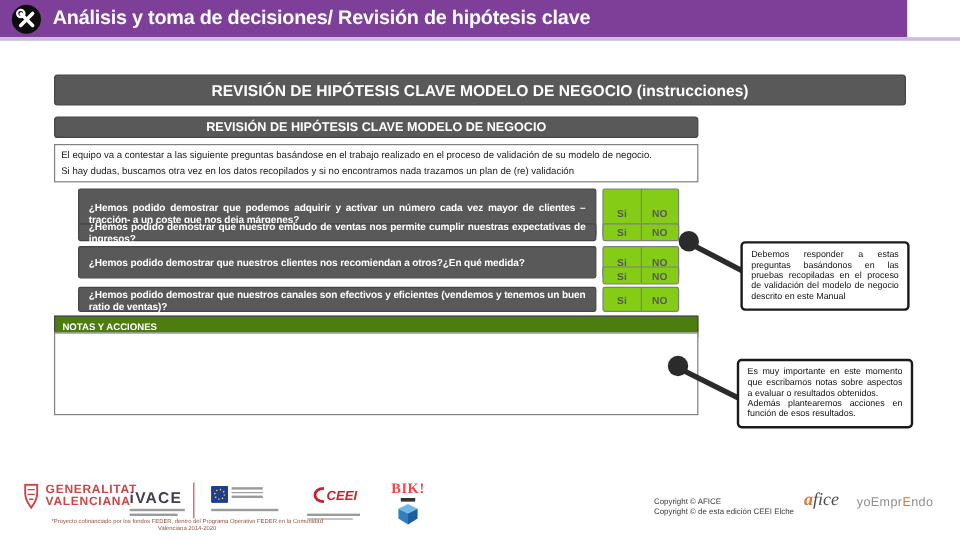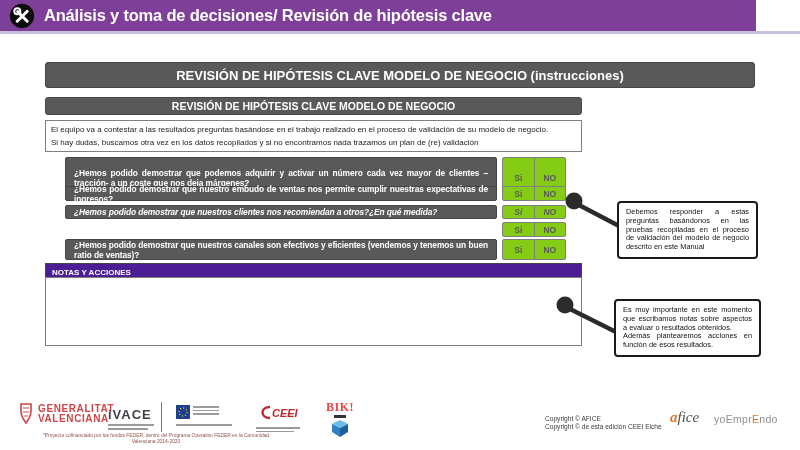--- a/index.html
+++ b/index.html
@@ -19,26 +19,26 @@
 
   
   .intro-box { position:absolute; left:45px; top:120px; width:537px; height:32px; border:1px solid #808080; background:#fff; padding:2px 5px; font-size:8px; line-height:13px; color:#1a1a1a; }
 
   
   .q-bar { position:absolute; left:65px; width:432px; background:#595959; border:1px solid #454545; border-radius:2px; color:#fff; font-size:8.4px; font-weight:bold; line-height:10px; padding:1px 8px; display:flex; align-items:center; text-align:justify; letter-spacing:-0.1px; }
   .ans-box { position:absolute; left:502px; width:64px; border:1px solid #7f7f7f; border-radius:2px; background:#84cc16; display:flex; }
   .ans-cell { flex:1; display:flex; align-items:center; justify-content:center; font-size:8.5px; font-weight:bold; color:#595959; cursor:pointer; }
   .ans-no { border-left:1px solid #7f7f7f; }
   .r1 { top:157px; height:41px; } .r2 { top:186px; height:15px; }
-  .r3 { top:205px; height:14px;font-style:italic; } .r4 { top:222px; height:15px; }
+  .r3 { top:205px; height:27px; } .r4 { top:222px; height:15px; }
   .r5 { top:239px; height:21px; }
   .u  { text-decoration:underline; }
 
   
-  .notes-bar { position:absolute; left:45px; top:263px; width:537px; height:18px; background:#4c1d95; border:1px solid #454545; color:#fff; font-size:8px; font-weight:bold; display:flex; align-items:center; padding-left:6px; }
+  .notes-bar { position:absolute; left:45px; top:263px; width:537px; height:18px; background:#4d7c0f; border:1px solid #454545; color:#fff; font-size:8px; font-weight:bold; display:flex; align-items:center; padding-left:6px; }
   .notes-box { position:absolute; left:45px; top:277px; width:537px; height:69px; background:#fff; border:1px solid #808080; }
 
   
   .leader-svg { position:absolute; left:0; top:0; width:800px; height:450px; pointer-events:none; }
   .callout { position:absolute; background:#fff; border:2px solid #1a1a1a; border-radius:4px; padding:5px 7px; font-size:7.4px; line-height:8.8px; color:#111; text-align:justify; }
   .callout-1 { left:617px; top:201px; width:141px; }
   .callout-2 { left:614px; top:299px; width:147px; }
   .callout p + p { margin-top:0; }
 
   
@@ -81,21 +81,21 @@
       <circle cx="9.6" cy="9.6" r="3.5" fill="none" stroke="#ffffff" stroke-width="2.2"></circle>
     </svg>
     <div class="header-title">Análisis y toma de decisiones/ Revisión de hipótesis clave</div>
   </div>
   <div class="header-strip"></div>
 
   <div class="bar bar-main">REVISIÓN DE HIPÓTESIS CLAVE MODELO DE NEGOCIO (instrucciones)</div>
   <div class="bar bar-sub">REVISIÓN DE HIPÓTESIS CLAVE MODELO DE NEGOCIO</div>
 
   <div class="intro-box">
-    <div>El equipo va a contestar a las resultados preguntas basándose en el trabajo realizado en el proceso de validación de su modelo de negocio.</div>
+    <div>El equipo va a contestar a las siguiente preguntas basándose en el trabajo realizado en el proceso de validación de su modelo de negocio.</div>
     <div>Si hay dudas, buscamos otra vez en los datos recopilados y si no encontramos nada trazamos un plan de (re) validación</div>
   </div>
 
   <div class="q-bar r1">
       <span>¿Hemos podido demostrar que podemos adquirir y activar un número cada vez mayor de clientes –tracción- a un coste que nos deja márgenes?</span>
     </div>
   <div class="ans-box r1">
     <div class="ans-cell">Si</div>
     <div class="ans-cell ans-no">NO</div>
   </div>

